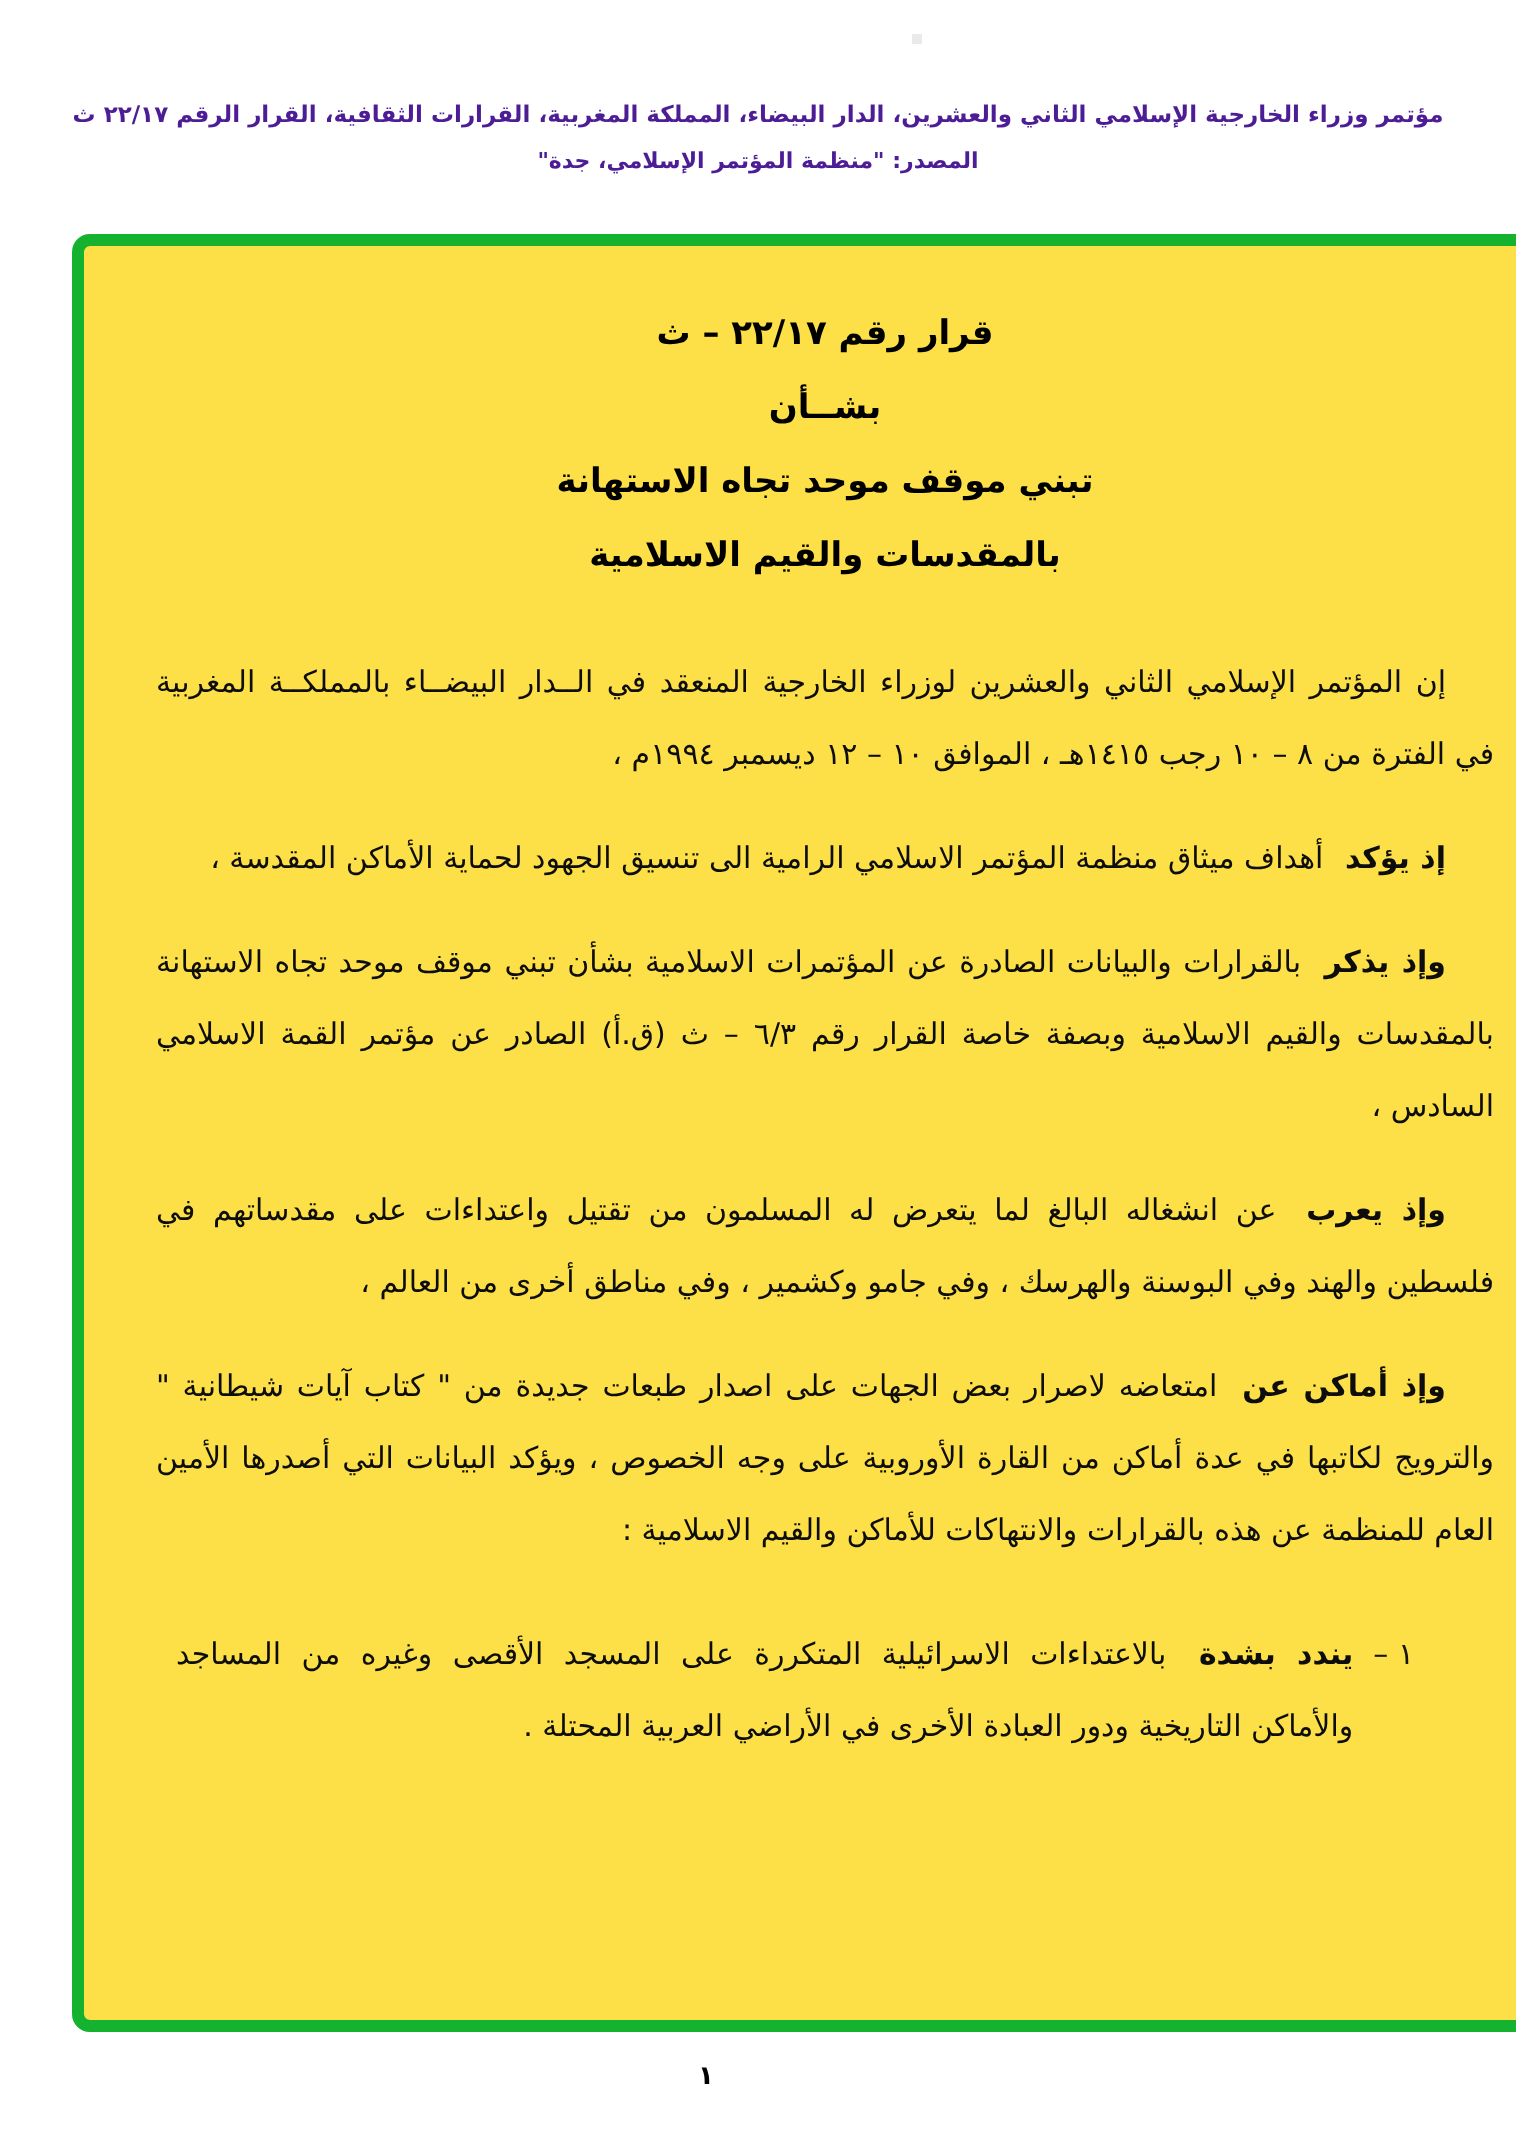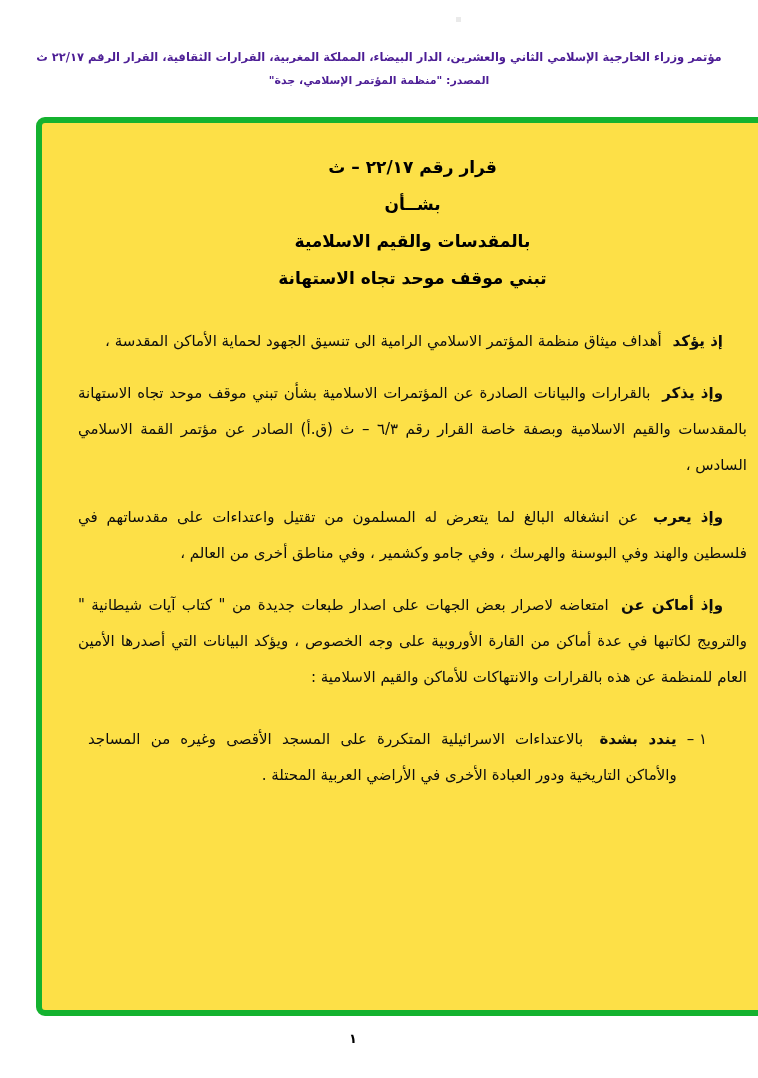--- a/index.html
+++ b/index.html
@@ -74,24 +74,25 @@
 <div class="scan-header">
   <div class="line1">مؤتمر وزراء الخارجية الإسلامي الثاني والعشرين، الدار البيضاء، المملكة المغربية، القرارات الثقافية، القرار الرقم ٢٢/١٧ ث</div>
   <div class="line2">المصدر: "منظمة المؤتمر الإسلامي، جدة"</div>
 </div>
 
 <div class="frame">
 
   <div class="title-block">
     <div class="title-line">قرار رقم ٢٢/١٧ – ث</div>
     <div class="title-line">بشــأن</div>
+    <div class="title-line">تبني موقف موحد تجاه الاستهانة</div>
     <div class="title-line">بالمقدسات والقيم الاسلامية</div>
-    <div class="title-line">تبني موقف موحد تجاه الاستهانة</div>
   </div>
 
+  <p class="body-text para para-intro">إن المؤتمر الإسلامي الثاني والعشرين لوزراء الخارجية المنعقد في الــدار البيضــاء بالمملكــة المغربية في الفترة من ٨ – ١٠ رجب ١٤١٥هـ ، الموافق ١٠ – ١٢ ديسمبر ١٩٩٤م ،</p>
 
   <p class="body-text para">
     <b class="lead">إذ يؤكد</b>
     <span>أهداف ميثاق منظمة المؤتمر الاسلامي الرامية الى تنسيق الجهود لحماية الأماكن المقدسة ،</span>
   </p>
 
   <p class="body-text para">
     <b class="lead">وإذ يذكر</b>
     <span>بالقرارات والبيانات الصادرة عن المؤتمرات الاسلامية بشأن تبني موقف موحد تجاه الاستهانة بالمقدسات والقيم الاسلامية وبصفة خاصة القرار رقم ٦/٣ – ث (ق.أ) الصادر عن مؤتمر القمة الاسلامي السادس ،</span>
   </p>

